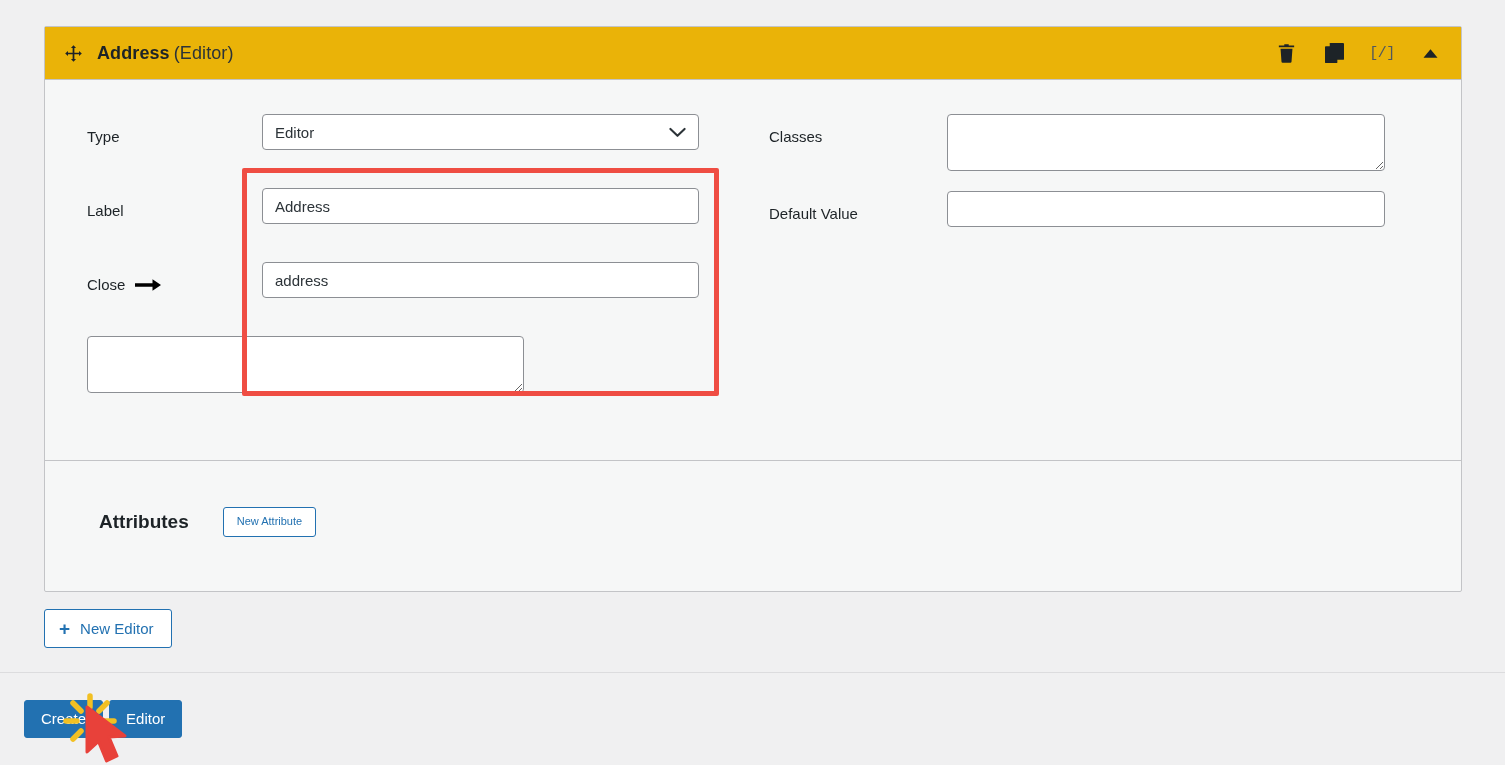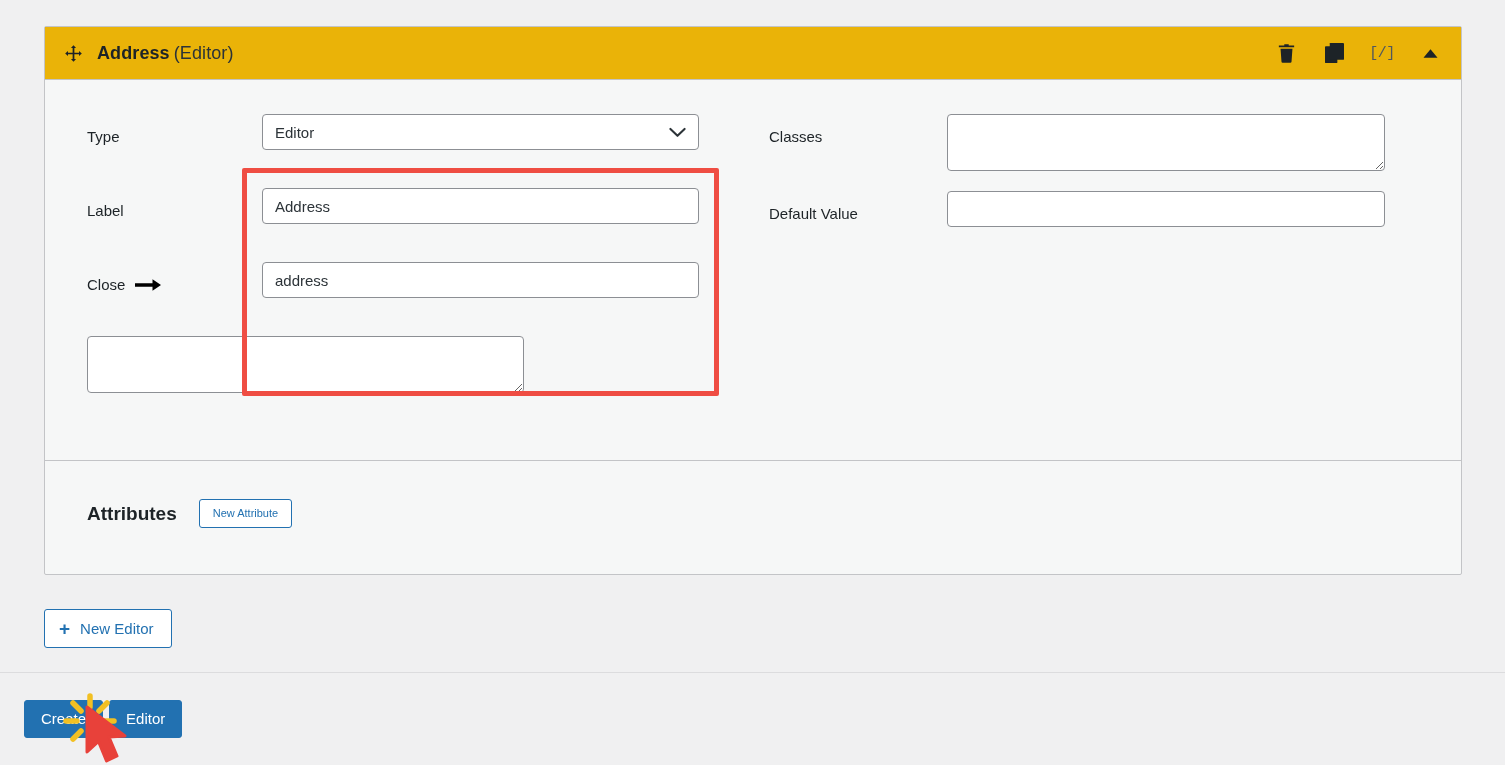--- a/index.html
+++ b/index.html
@@ -147,21 +147,21 @@
     border-top: 1px solid #c3c4c7;
     margin: 0;
   }
   .attrs {
     padding: 38px 0 46px 42px;
     display: flex;
     align-items: center;
     gap: 22px;
   }
   .attrs h3 {
-    margin: 0;
+    margin: 12px;
     font-size: 19px;
     font-weight: 700;
     color: #1d2327;
   }
   .btn-outline {
     background: #ffffff;
     border: 1px solid #2271b1;
     color: #2271b1;
     border-radius: 3px;
     font-size: 11px;

